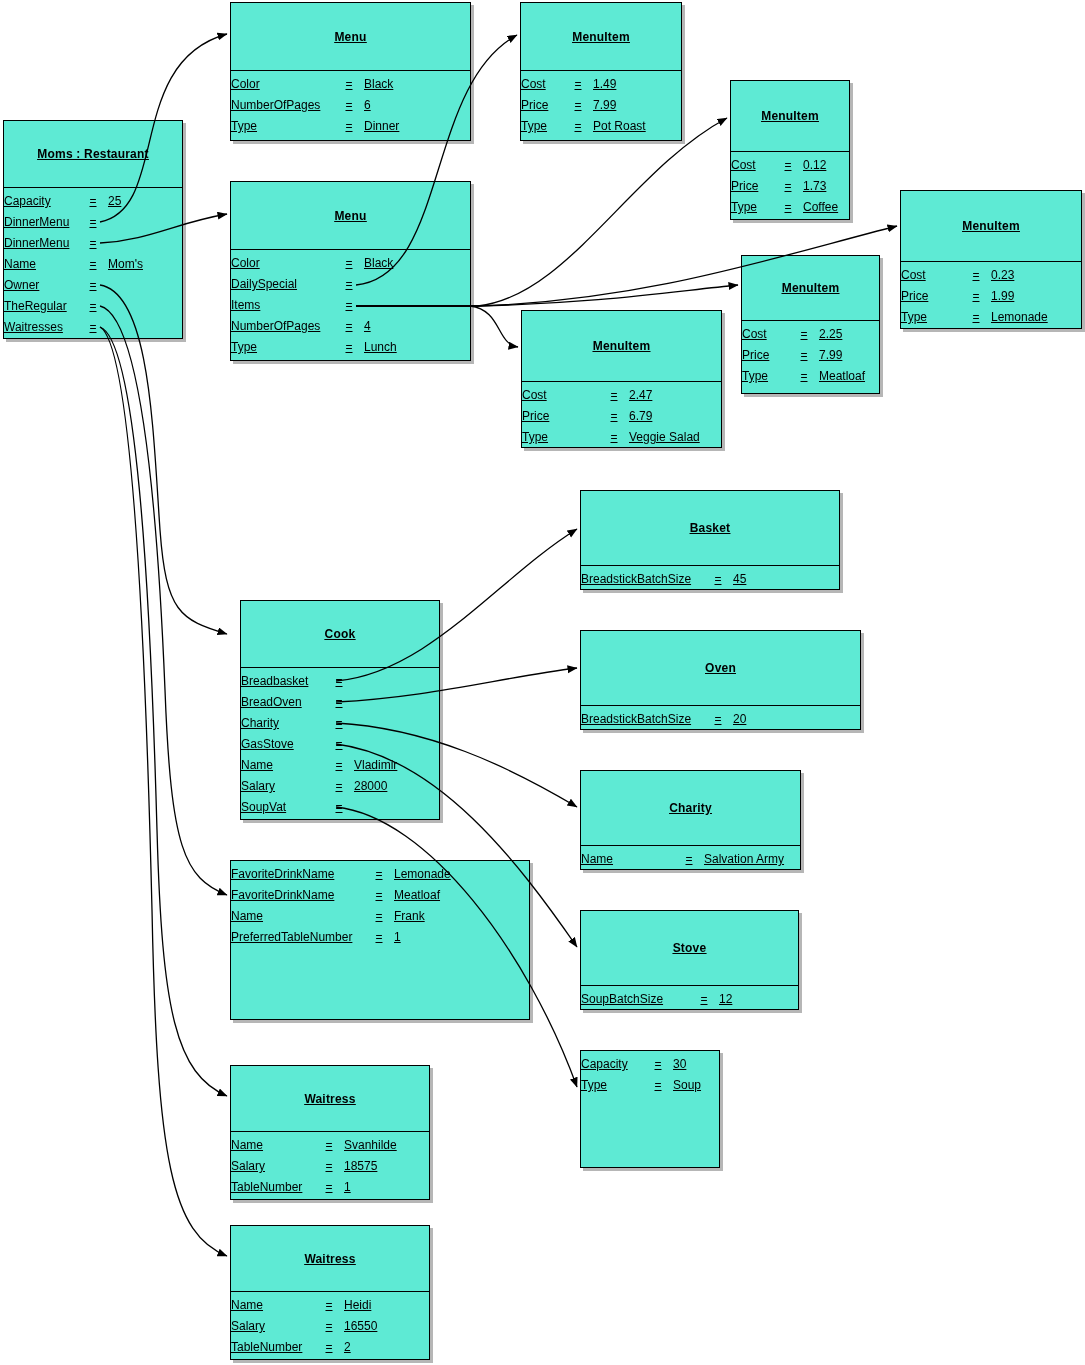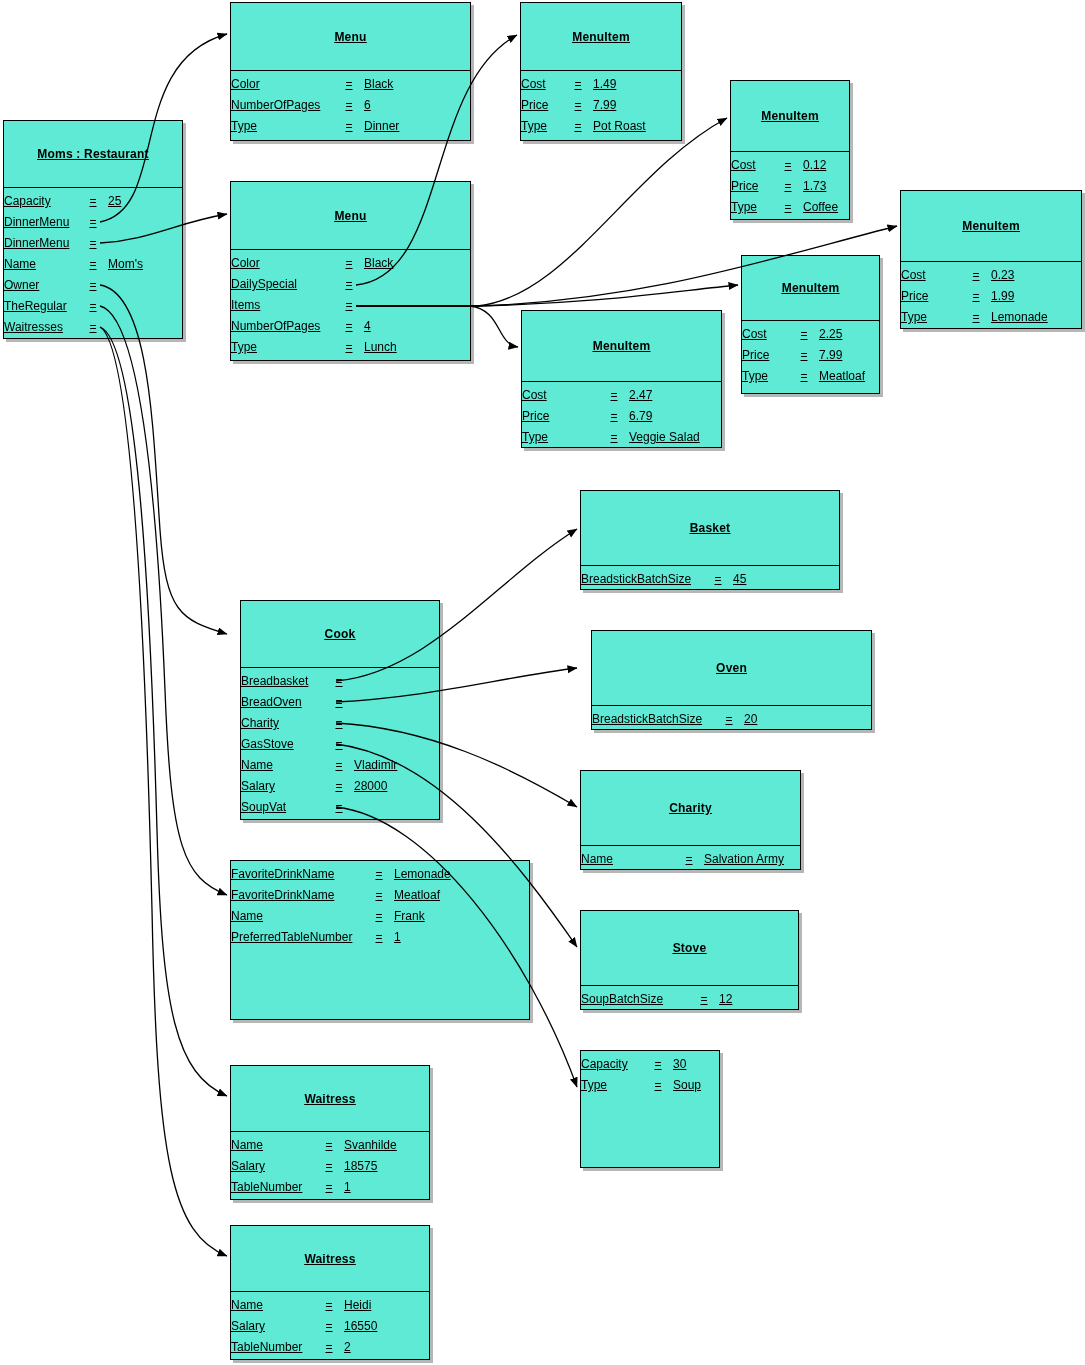--- a/index.html
+++ b/index.html
@@ -284,21 +284,21 @@
             <span class="attr-eq">=</span>
             <span class="attr-value">28000</span>
           </div>
           <div class="attr-row">
             <span class="attr-name">SoupVat</span>
             <span class="attr-eq">=</span>
             <span class="attr-value"></span>
           </div>
         </div>
       </div>
-      <div class="node" style="left: 580px; top: 630px; width: 281px; height: 100px; margin-left: 11px;">
+      <div class="node" style="left: 580px; top: 630px; width: 281px; height: 100px;">
         <div class="node-title" style="height: 74px;">Oven</div>
         <div class="attrs" style="--namew: 122px;">
           <div class="attr-row">
             <span class="attr-name">BreadstickBatchSize</span>
             <span class="attr-eq">=</span>
             <span class="attr-value">20</span>
           </div>
         </div>
       </div>
       <div class="node" style="left: 580px; top: 770px; width: 221px; height: 100px;">

